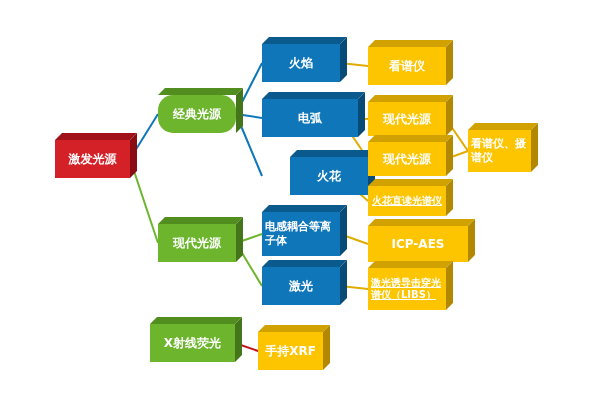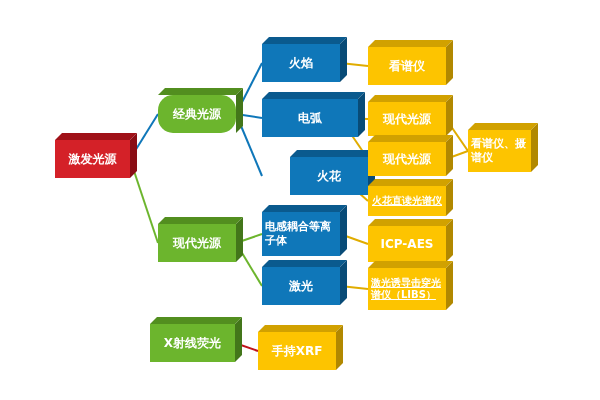--- a/index.html
+++ b/index.html
@@ -105,29 +105,29 @@
   </div>
 
   <div class="box yellow" style="left:368px;top:142px;width:78px;height:34px;">
     <span>现代光源</span>
   </div>
 
   <div class="box yellow fs10" style="left:368px;top:186px;width:78px;height:30px;">
     <span>火花直读光谱仪</span>
   </div>
 
-  <div class="box yellow" style="left:368px;top:226px;width:78px;height:36px;">
+  <div class="box yellow" style="left:368px;top:226px;width:100px;height:36px;">
     <span>ICP-AES</span>
   </div>
 
   <div class="box yellow fs10" style="left:368px;top:268px;width:78px;height:42px;">
     <span>激光诱导击穿光谱仪（LIBS）</span>
   </div>
 
   <div class="box yellow fs11" style="left:468px;top:130px;width:63px;height:42px;">
     <span>看谱仪、摄谱仪</span>
   </div>
 
-  <div class="box yellow" style="left:258px;top:332px;width:78px;height:38px;">
+  <div class="box yellow" style="left:258px;top:332px;width:65px;height:38px;">
     <span>手持XRF</span>
   </div>
 
 </div>
 
 </body></html>

